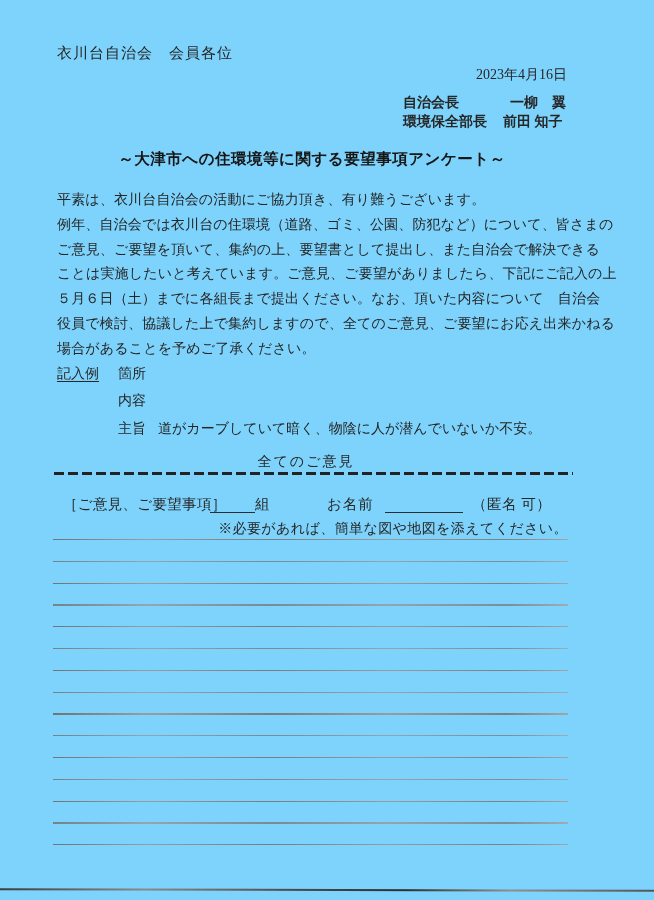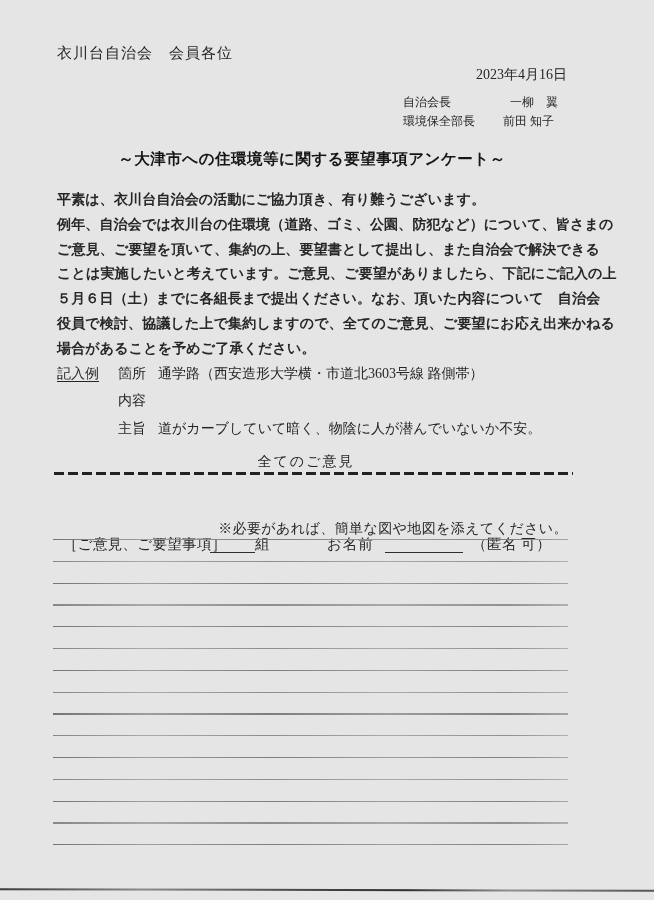--- a/index.html
+++ b/index.html
@@ -4,38 +4,38 @@
 <style>
   html, body {
     margin: 0;
     padding: 0;
     background: #ffffff;
   }
   .page {
     position: relative;
     width: 654px;
     height: 900px;
-    background: #e5e5e5;
+    background: #7dd3fc;
     overflow: hidden;
     font-family: "Liberation Serif", "DejaVu Serif", serif;
     color: #262626;
   }
   .abs { position: absolute; line-height: 1; white-space: nowrap; }
 
   .recipient {
     top: 46px; left: 57px;
     font-size: 15px;
     letter-spacing: 1px;
   }
   .date {
     top: 68px; left: 403px; width: 164px;
     text-align: right;
     font-size: 14px;
   }
-  .sender-row { font-size: 12px; }
+  .sender-row { font-size: 14px; font-weight: bold; }
   .sender-row .sender-name { position: absolute; top: 0; }
   .sender-1 { top: 96px; left: 403px; width: 180px; height: 16px; }
   .sender-1 .sender-name { left: 107px; }
   .sender-2 { top: 115px; left: 403px; width: 180px; height: 16px; }
   .sender-2 .sender-name { left: 100px; }
 
   .doc-title {
     top: 151px; left: 0; width: 624px;
     text-align: center;
     margin: 0;
@@ -45,21 +45,21 @@
     letter-spacing: 0.5px;
     color: #161616;
   }
 
   .para {
     top: 188px; left: 57px; width: 545px;
     font-size: 14px;
     line-height: 24.8px;
     white-space: nowrap;
   }
-  .pline { height: 24.8px; letter-spacing: 0.15px; font-weight: bold; }
+  .pline { height: 24.8px; letter-spacing: 0.15px; }
 
   .example {
     top: 360px; left: 57px; width: 545px;
     font-size: 14px;
     line-height: 27.3px;
     white-space: nowrap;
   }
   .ex-row { position: relative; height: 27.3px; }
   .ex-label {
     position: absolute; left: 0;
@@ -77,21 +77,21 @@
     letter-spacing: 2px;
   }
   .cut-line {
     top: 472px; left: 54px; width: 519px; height: 2.6px;
     background: repeating-linear-gradient(90deg,
       #232323 0px, #232323 10px,
       rgba(0,0,0,0) 10px, rgba(0,0,0,0) 14px);
   }
 
   .form-header { top: 497px; left: 0; width: 654px; height: 18px; font-size: 14.5px; }
-  .form-header > span { position: absolute; top: 0; margin-top: 40px; }
+  .form-header > span { position: absolute; top: 0; }
   .fh-label { left: 63px; letter-spacing: 0.3px; }
   .blank {
     display: inline-block;
     height: 15px;
     border-bottom: 1.2px solid #2e2e2e;
   }
   .blank-kumi { left: 210px; width: 45px; }
   .fh-kumi  { left: 255px; }
   .fh-name  { left: 327px; letter-spacing: 1px; }
   .blank-name { left: 385px; width: 78px; }
@@ -149,21 +149,20 @@
     <div class="pline">ことは実施したいと考えています。ご意見、ご要望がありましたら、下記にご記入の上</div>
     <div class="pline">５月６日（土）までに各組長まで提出ください。なお、頂いた内容について　自治会</div>
     <div class="pline">役員で検討、協議した上で集約しますので、全てのご意見、ご要望にお応え出来かねる</div>
     <div class="pline">場合があることを予めご了承ください。</div>
   </div>
 
   <div class="abs example">
     <div class="ex-row">
       <span class="ex-label">記入例</span>
       <span class="ex-field">箇所</span>
-      <span class="ex-value">通学路（西安造形大学横・市道北3603号線 路側帯）</span>
     </div>
     <div class="ex-row">
       <span class="ex-field">内容</span>
     </div>
     <div class="ex-row">
       <span class="ex-field">主旨</span>
       <span class="ex-value">道がカーブしていて暗く、物陰に人が潜んでいないか不安。</span>
     </div>
   </div>
 

